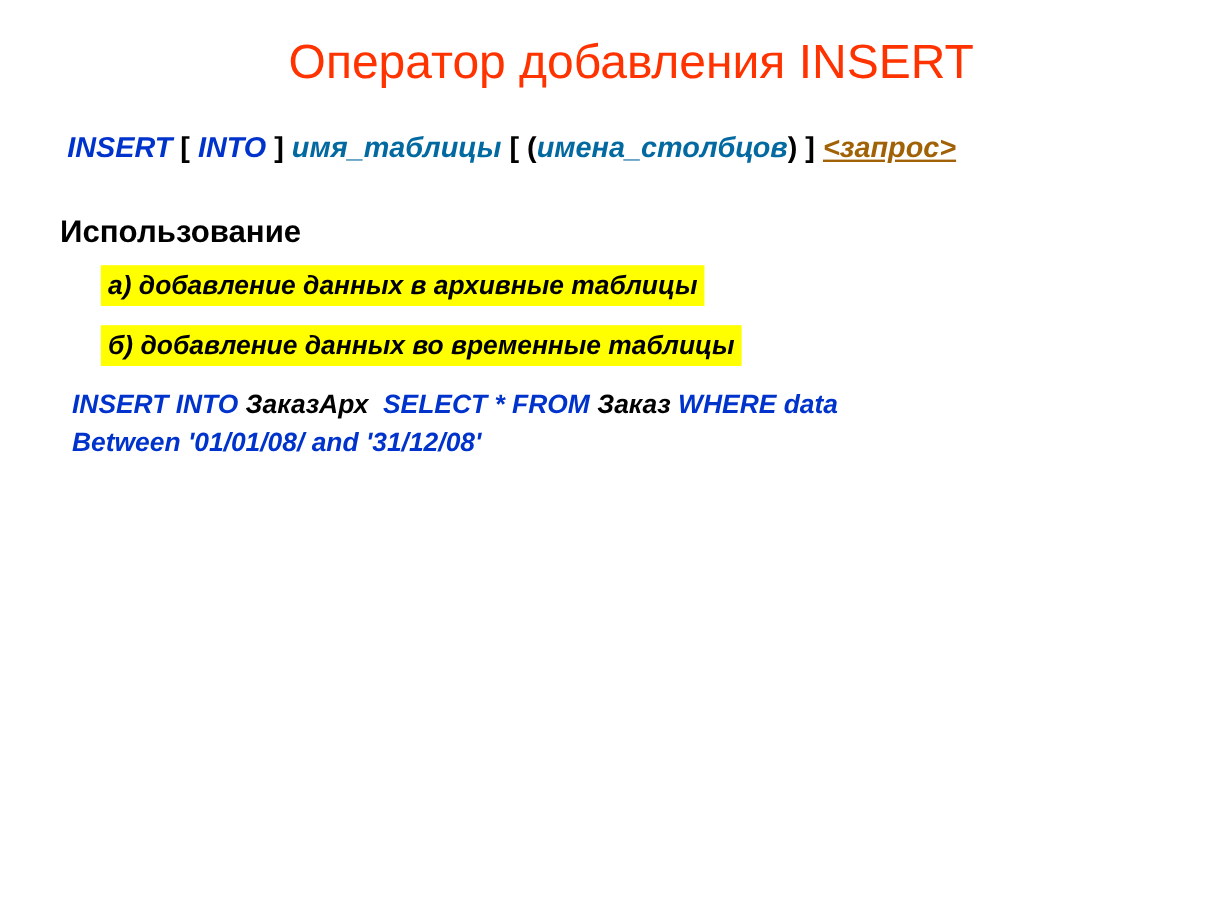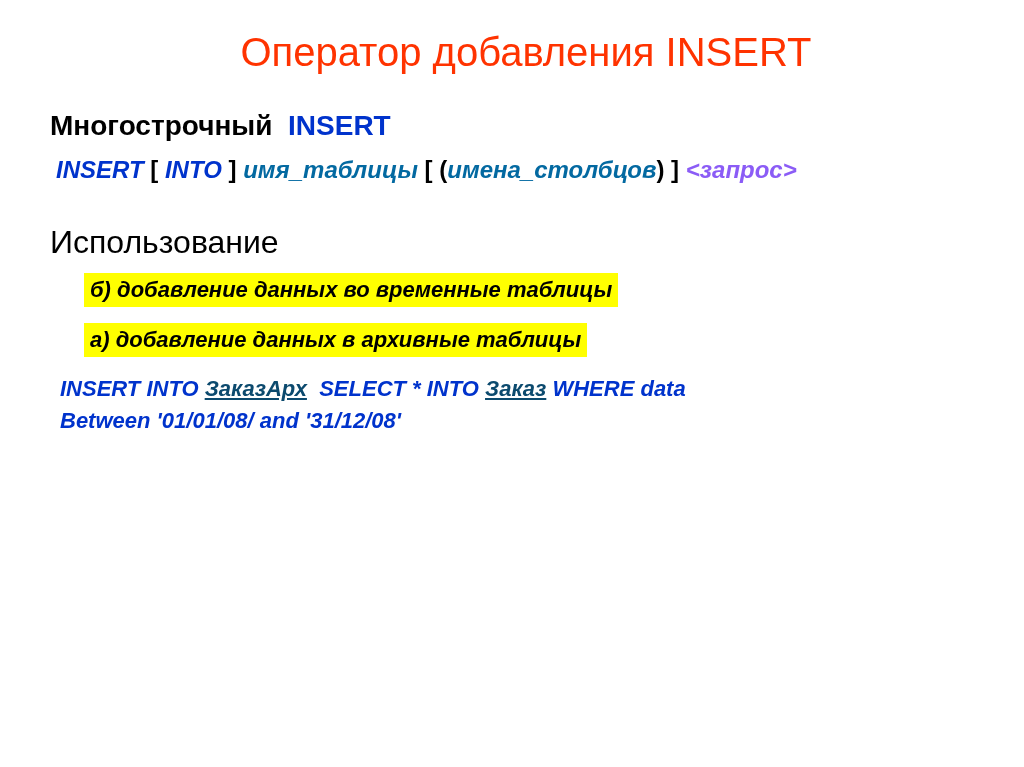--- a/index.html
+++ b/index.html
@@ -32,30 +32,30 @@
   .syntax {
     font-size: 24px;
     font-weight: bold;
     font-style: italic;
     margin-bottom: 40px;
     margin-left: 6px;
   }
   .syntax .kw-blue   { color: #0033cc; }
   .syntax .sym-black { color: #000; font-style: normal; }
   .syntax .var-green { color: #0369a1; }
-  .syntax .req-black { color: #8b5cf6; }
+  .syntax .req-black { color: #a16207; text-decoration: underline; }
   .definition {
     font-size: 22px;
     font-weight: bold;
     font-style: italic;
     margin-bottom: 35px;
   }
   .usage-heading {
-    font-size: 32px;
-    font-weight: normal;
+    font-size: 26px;
+    font-weight: bold;
     margin-bottom: 12px;
   }
   .hl {
     display: inline-block;
     background: #ffff00;
     color: #000;
     font-size: 22px;
     font-weight: bold;
     font-style: italic;
     padding: 4px 6px;
@@ -69,60 +69,57 @@
     margin: 18px 0 28px 0;
   }
   .sql-block {
     font-size: 22px;
     font-weight: bold;
     font-style: italic;
     line-height: 1.45;
     margin-left: 10px;
   }
   .sql-block .kw { color: #0033cc; }
-  .sql-block .tbl { color: #0c4a6e; text-decoration: underline; }
+  .sql-block .tbl { color: #000000; }
 </style>
 </head>
 <body>
 
 <div class="slide">
 
   <h1 class="title">Оператор добавления INSERT</h1>
 
-  <div class="subtitle">
-    <span class="black">Многострочный</span>&nbsp;&nbsp;<span class="blue">INSERT</span>
-  </div>
 
   <div class="syntax">
     <span class="kw-blue">INSERT</span>
     <span class="sym-black">[</span>
     <span class="kw-blue">INTO</span>
     <span class="sym-black">]</span>
     <span class="var-green">имя_таблицы</span>
     <span class="sym-black">[</span>
     <span class="sym-black">(</span><span class="var-green">имена_столбцов</span><span class="sym-black">)</span>
     <span class="sym-black">]</span>
     <span class="req-black">&lt;запрос&gt;</span>
   </div>
 
 
   <div class="usage-heading">Использование</div>
 
   <div>
-    <span class="hl">б) добавление данных во временные таблицы</span>
+    <span class="hl">а) добавление данных в архивные таблицы</span>
   </div>
   <div>
-    <span class="hl">а) добавление данных в архивные таблицы</span>
+    <span class="hl">б) добавление данных во временные таблицы</span>
   </div>
 
 
   <div class="sql-block">
     <span class="kw">INSERT INTO</span>
     <span class="tbl">ЗаказАрх</span>&nbsp;
-    <span class="kw">SELECT * INTO</span>
+    <span class="kw">SELECT * FROM</span>
     <span class="tbl">Заказ</span>
     <span class="kw">WHERE</span>
     <span class="kw">data</span><br>
     <span class="kw">Between</span>
     <span class="kw">'01/01/08/</span>
     <span class="kw">and</span>
     <span class="kw">'31/12/08'</span>
   </div>
 
 </div>

